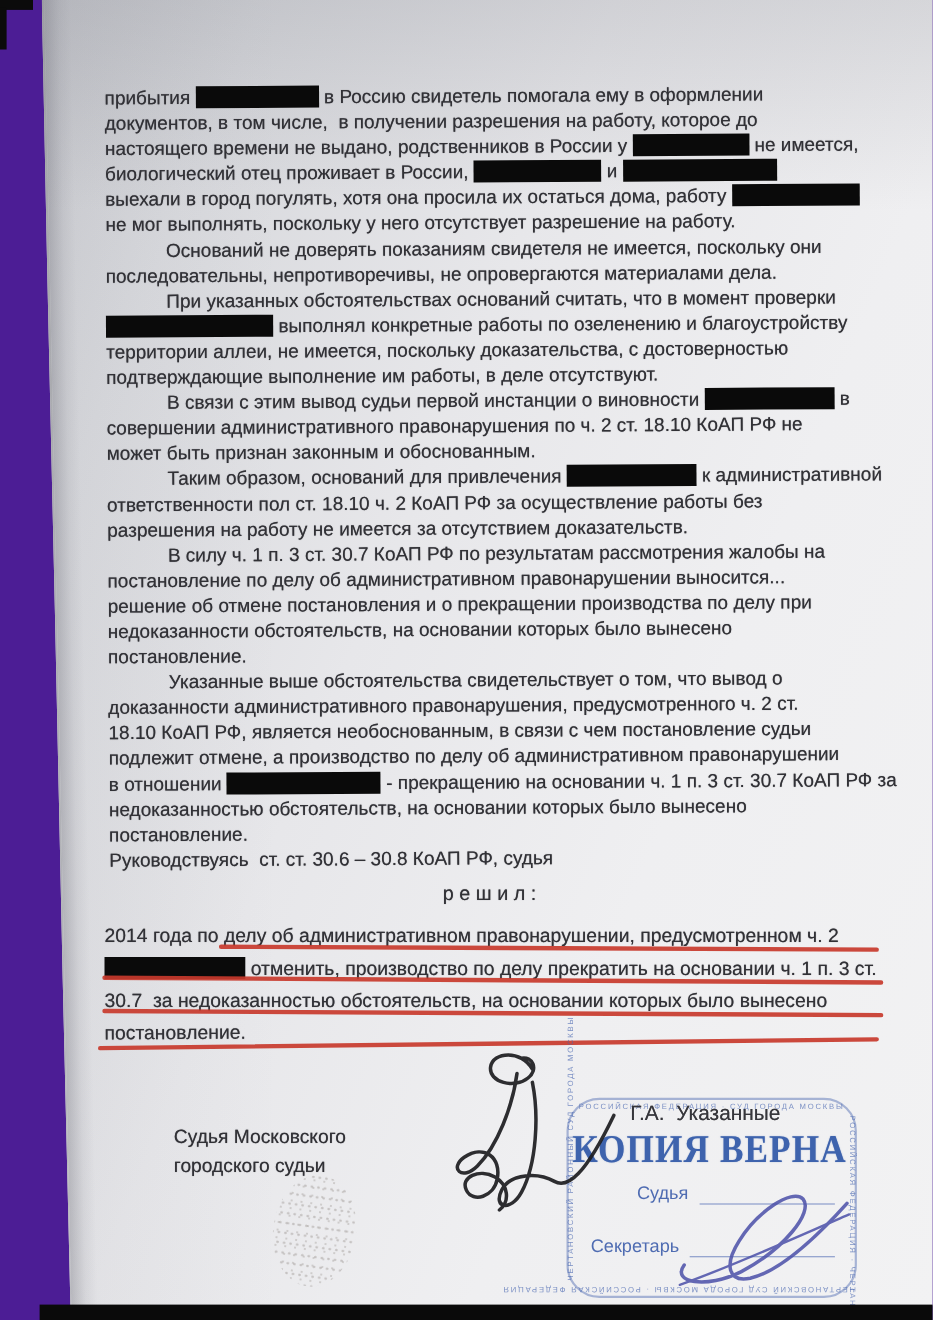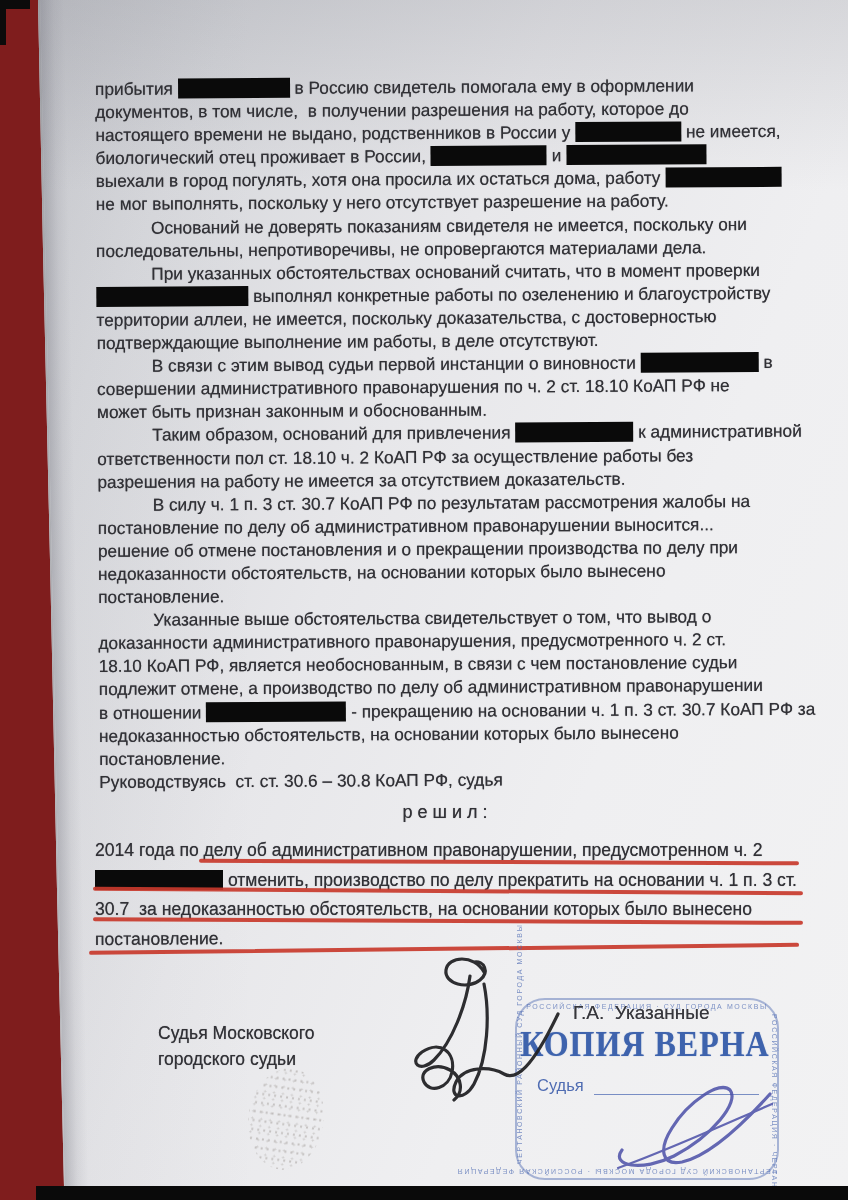--- a/index.html
+++ b/index.html
@@ -1,16 +1,16 @@
 <!DOCTYPE html>
 <html><head>
 <meta charset="utf-8">
 <style>
   html,body{margin:0;padding:0;background:#ffffff;}
-  #stage{position:relative;width:848px;height:1200px;overflow:hidden;background:#7f1d1d;
+  #stage{position:relative;width:848px;height:1200px;overflow:hidden;background:#4c1d95;
          font-family:"Liberation Sans", sans-serif;}
   
   #page{position:absolute;inset:0;
         background:linear-gradient(112deg,#c7c8cd 0%,#d8d9dd 18%,#e7e7ea 42%,#efeff1 68%,#f2f2f3 100%);
         clip-path:polygon(38px 0, 100% 0, 100% 1187px, 64px 1187px, 57px 890px, 50px 560px, 43px 250px);}
   #page .overlay{position:absolute;inset:0;z-index:1;pointer-events:none;
         background:linear-gradient(to bottom, rgba(118,120,130,.20), rgba(118,120,130,0) 16%),
                    linear-gradient(to right, rgba(118,120,130,.08), rgba(118,120,130,0) 30%);}
   .edge-line{position:absolute;left:37px;top:-6px;width:3px;height:1210px;
         background:linear-gradient(to bottom,#a8a9ad,#bcbdc1);
@@ -51,21 +51,21 @@
 
   
   .stamp{position:absolute;left:515px;top:998px;width:260px;height:178px;z-index:2;
         border:2.5px solid rgba(84,110,180,.48);border-radius:30px;}
   .stamp-title{position:absolute;left:0;right:4px;top:26px;text-align:center;
         font-family:"Liberation Serif", serif;font-weight:bold;font-size:32px;letter-spacing:1px;
         color:#3e63ad;transform:scaleY(1.12);text-shadow:0 0 1px rgba(62,99,173,.55);}
   .stamp-row{position:absolute;left:20px;right:18px;display:flex;align-items:flex-end;
         color:#4f6cb2;font-size:16.5px;}
   .stamp-row .fline{flex:1;border-bottom:1.5px solid rgba(80,108,180,.75);margin-left:10px;height:14px;}
-  .stamp-row.judge{top:76px;}
+  .stamp-row.judge{top:76px;margin-left:42px;}
   .stamp-row.secretary{top:124px;}
   .stamp-border-text{position:absolute;color:rgba(72,102,176,.7);font-size:7px;letter-spacing:1.6px;
         white-space:nowrap;}
   .sbt-top{top:3px;left:0;right:0;text-align:center;}
   .sbt-bottom{bottom:3px;left:0;right:0;text-align:center;transform:rotate(180deg);}
   .sbt-left{left:-1px;top:14px;bottom:14px;writing-mode:vertical-rl;transform:rotate(180deg);text-align:center;}
   .sbt-right{right:-1px;top:14px;bottom:14px;writing-mode:vertical-rl;text-align:center;}
   .judge-name{position:absolute;left:573px;top:1002px;font-size:19px;color:#36363b;z-index:3;
         text-shadow:0 0 .6px rgba(54,54,60,.7);white-space:pre;}
 
@@ -148,20 +148,24 @@
     <div class="stamp">
       <div class="stamp-border-text sbt-top">РОССИЙСКАЯ ФЕДЕРАЦИЯ · СУД ГОРОДА МОСКВЫ</div>
       <div class="stamp-border-text sbt-left">ЧЕРТАНОВСКИЙ РАЙОННЫЙ СУД ГОРОДА МОСКВЫ</div>
       <div class="stamp-border-text sbt-right">РОССИЙСКАЯ ФЕДЕРАЦИЯ · ЧЕРТАНОВСКИЙ</div>
       <div class="stamp-border-text sbt-bottom">ЧЕРТАНОВСКИЙ СУД ГОРОДА МОСКВЫ · РОССИЙСКАЯ ФЕДЕРАЦИЯ</div>
       <div class="stamp-title">КОПИЯ ВЕРНА</div>
       <div class="stamp-row judge">
         <span>Судья</span>
         <span class="fline"></span>
       </div>
+      <div class="stamp-row secretary">
+        <span>Секретарь</span>
+        <span class="fline"></span>
+      </div>
     </div>
 
     <div class="judge-name">Г.А.  Указанные</div>
 
     <svg class="sig-secretary" width="165" height="100" viewBox="0 0 165 100">
       <g fill="none" stroke="#4b4fa8" stroke-linecap="round" opacity=".85">
         <path stroke-width="3.2" d="M10 78 C-2 94 30 100 62 84 C100 64 128 30 118 18 C108 8 76 30 60 56 C46 78 50 94 70 90 C92 85 122 62 158 22"></path>
         <path stroke-width="2.2" d="M6 96 C52 80 118 50 160 32"></path>
       </g>
     </svg>

